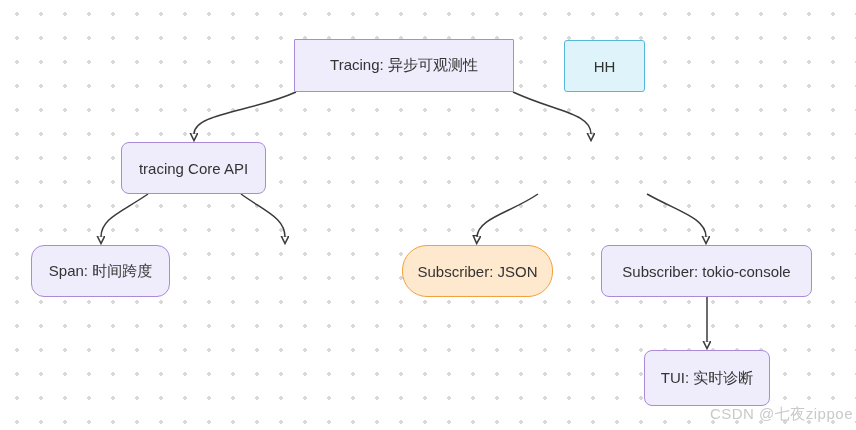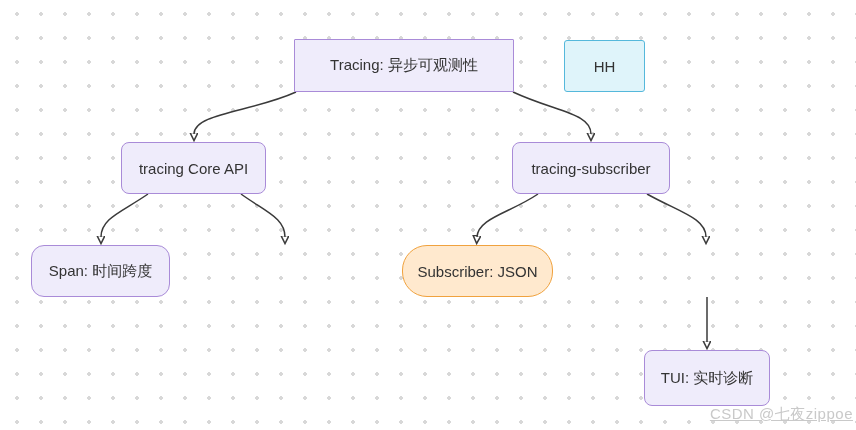--- a/index.html
+++ b/index.html
@@ -65,21 +65,20 @@
   .n-tokio      { left: 601px; top: 245px; width: 211px; height: 52px; }
   .n-tui        { left: 644px; top: 350px; width: 126px; height: 56px; }
   .watermark {
     position: absolute;
     right: 3px;
     bottom: 6px;
     font-size: 15px;
     color: #c9c9c9;
     letter-spacing: 0.5px;
     white-space: nowrap;
-    text-decoration: underline;
   }
 </style>
 </head>
 <body>
 
 <div class="canvas">
 
   <svg class="edges" viewBox="0 0 856 430" xmlns="http://www.w3.org/2000/svg">
     <defs>
       <marker id="arrow" markerWidth="10" markerHeight="10" refX="1.5" refY="4" orient="auto" markerUnits="userSpaceOnUse">
@@ -100,33 +99,33 @@
   </div>
 
   <div class="node cyan n-hh">
     <span>HH</span>
   </div>
 
   <div class="node n-core-api">
     <span>tracing Core API</span>
   </div>
 
-  <div class="node n-subscriber">
-    <span>tracing-subscriber</span>
-  </div>
 
   <div class="node n-span">
     <span>Span: 时间跨度</span>
   </div>
 
 
   <div class="node orange n-json">
     <span>Subscriber: JSON</span>
   </div>
 
+  <div class="node n-tokio">
+    <span>Subscriber: tokio-console</span>
+  </div>
 
   <div class="node n-tui">
     <span>TUI: 实时诊断</span>
   </div>
 
   <div class="watermark">CSDN @七夜zippoe</div>
 
 </div>
 
 </body></html>

